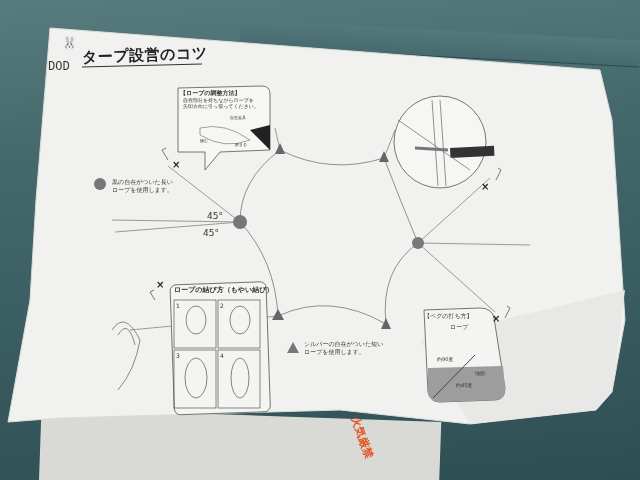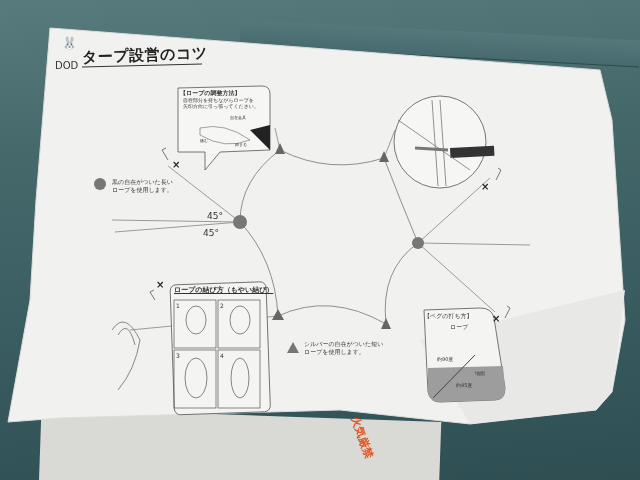--- a/index.html
+++ b/index.html
@@ -12,21 +12,21 @@
         background:linear-gradient(180deg,#55797b,#466a6d);transform:rotate(3deg);
         border-bottom:1px solid #2d4b4e;}
   .under-sheet{position:absolute;left:40px;top:415px;width:400px;height:80px;
         background:#d9dad6;transform:rotate(2deg);}
   .under-red{position:absolute;left:340px;top:430px;color:#e2541f;font-size:11px;font-weight:bold;
         transform:rotate(70deg);}
   .sheet{position:absolute;left:0;top:0;width:640px;height:480px;}
   svg text{font-family:"DejaVu Sans",sans-serif;}
   .title{position:absolute;left:82px;top:46px;font-size:15px;font-weight:bold;color:#222;
          transform:rotate(-2deg);letter-spacing:0.5px;}
-  .logo-text{position:absolute;left:55px;top:60px;font-size:10px;color:#333;}
+  .logo-text{position:absolute;left:48px;top:60px;font-size:12px;color:#333;font-family:Liberation Mono, monospace;}
   .label{position:absolute;color:#333;white-space:nowrap;}
 </style>
 </head>
 <body>
 
 <div class="fabric"></div>
 <div class="seam"></div>
 
 <div class="under-sheet"></div>
 <div class="under-red">火気厳禁</div>
@@ -129,21 +129,21 @@
   <div class="label" style="left:230px;top:115px;font-size:4px;">自在金具</div>
   <div class="label" style="left:200px;top:138px;font-size:4px;">緩む</div>
   <div class="label" style="left:235px;top:142px;font-size:4px;">締まる</div>
 
   <div class="label" style="left:112px;top:178px;font-size:6px;">黒の自在がついた長い</div>
   <div class="label" style="left:112px;top:186px;font-size:6px;">ロープを使用します。</div>
 
   <div class="label" style="left:207px;top:211px;font-size:9px;">45°</div>
   <div class="label" style="left:203px;top:228px;font-size:9px;">45°</div>
 
-  <div class="label" style="left:174px;top:285px;font-size:7px;font-weight:bold;text-decoration:underline;">ロープの結び方（もやい結び）</div>
+  <div class="label" style="left:174px;top:285px;font-size:7px;font-weight:bold;">ロープの結び方（もやい結び）</div>
   <div class="label" style="left:176px;top:302px;font-size:6px;">1</div>
   <div class="label" style="left:220px;top:302px;font-size:6px;">2</div>
   <div class="label" style="left:176px;top:352px;font-size:6px;">3</div>
   <div class="label" style="left:220px;top:352px;font-size:6px;">4</div>
 
   <div class="label" style="left:304px;top:340px;font-size:6px;">シルバーの自在がついた短い</div>
   <div class="label" style="left:304px;top:348px;font-size:6px;">ロープを使用します。</div>
 
   <div class="label" style="left:424px;top:312px;font-size:6px;">【ペグの打ち方】</div>
   <div class="label" style="left:450px;top:323px;font-size:6px;">ロープ</div>

